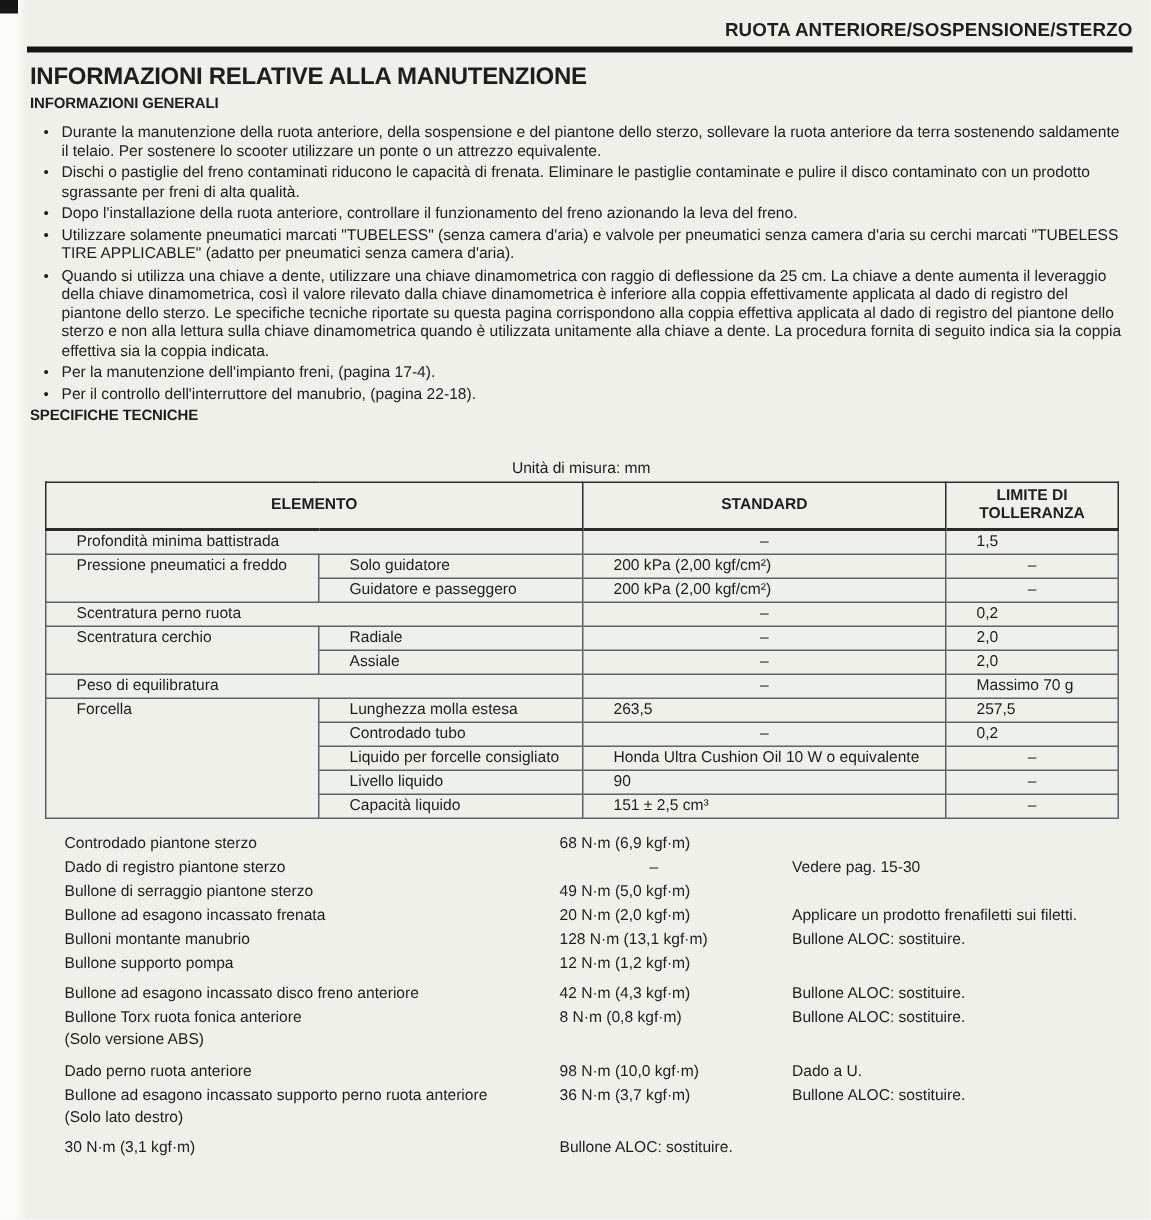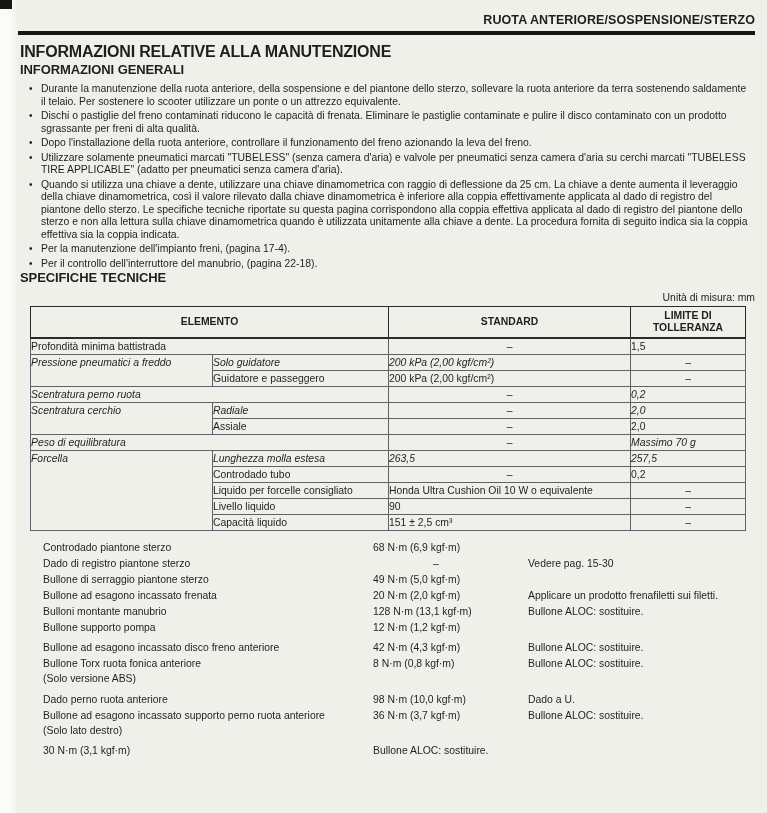--- a/index.html
+++ b/index.html
@@ -10,39 +10,39 @@
     background:linear-gradient(90deg,#fbfbf8 0px,#fbfbf8 10px,#f0f0ea 18px,#f0f0ea 100%);
     -webkit-font-smoothing:antialiased;
   }
   .page{position:relative;width:767px;height:813px;box-sizing:border-box;padding:13px 12px 0 20px;}
   .corner-mark{position:absolute;left:0;top:0;width:12px;height:9px;background:#161616;}
 
   .doc-header{ text-align:right;font-weight:bold;font-size:12.5px;letter-spacing:0.1px;line-height:14px;}
   .header-rule{height:4px;background:#161616;margin:4px 0 0 -2px;width:737px;}
 
   h1.title{margin:6px 0 0 0;font-size:16px;line-height:21px;font-weight:bold;letter-spacing:-0.2px;}
-  h2.sec{margin:0;font-size:13px;line-height:15px;font-weight:bold;letter-spacing:-0.1px;}
+  h2.sec{margin:0;font-size:10px;line-height:15px;font-weight:bold;letter-spacing:-0.1px;}
   .sec-general{margin-top:9px;}
   .sec-specs{margin-top:25px;}
   .sec-torques{margin-top:14px;}
 
   ul.bullets{list-style:none;margin:6px 0 0 8px;padding:0;font-size:10.4px;line-height:12.5px;width:722px;}
   ul.bullets li{position:relative;padding-left:13px;margin-top:2px;}
   ul.bullets li .b{position:absolute;left:1px;top:0;font-size:10px;}
 
-  .unit-note{text-align:right;font-size:10.4px;line-height:12px;margin-top:7px;}
+  .unit-note{text-align:center;font-size:10.4px;line-height:12px;margin-top:22px;}
 
   table.specs{border-collapse:collapse;table-layout:fixed;width:715px;margin:2px 0 0 10px;font-size:10.4px;}
   table.specs col.c1{width:182px;} table.specs col.c2{width:176px;}
   table.specs col.c3{width:242px;} table.specs col.c4{width:115px;}
   table.specs th{border:1.5px solid #2b2b2b;border-bottom:2px solid #2b2b2b;font-weight:bold;
     text-align:center;height:30px;padding:0 4px;line-height:12px;font-size:10.4px;}
-  table.specs td{border:1px solid #5c6268;height:15px;padding:0 0;line-height:12px;vertical-align:middle;
+  table.specs td{border:1px solid #5c6268;height:15px;padding:0 20px;line-height:12px;vertical-align:middle;
     white-space:nowrap;overflow:hidden;}
-  table.specs tr.grp td{border-top:1.6px solid #3a3f44;font-style:italic;}
+  table.specs tr.grp td{border-top:1.6px solid #3a3f44;}
   table.specs td.el{vertical-align:middle;}
   table.specs td.top{vertical-align:top;padding-top:2px;}
   table.specs td.c{text-align:center;}
   table.specs{border:1.5px solid #2b2b2b;}
 
   .torque-list{margin:9px 0 0 23px;font-size:10.4px;}
   .trow{display:grid;grid-template-columns:330px 155px 1fr;align-items:start;line-height:16px;}
   .trow.gap{margin-top:4px;}
   .tlabel2{line-height:13.5px;padding-bottom:2px;}
   .tval.dash{padding-left:60px;}

